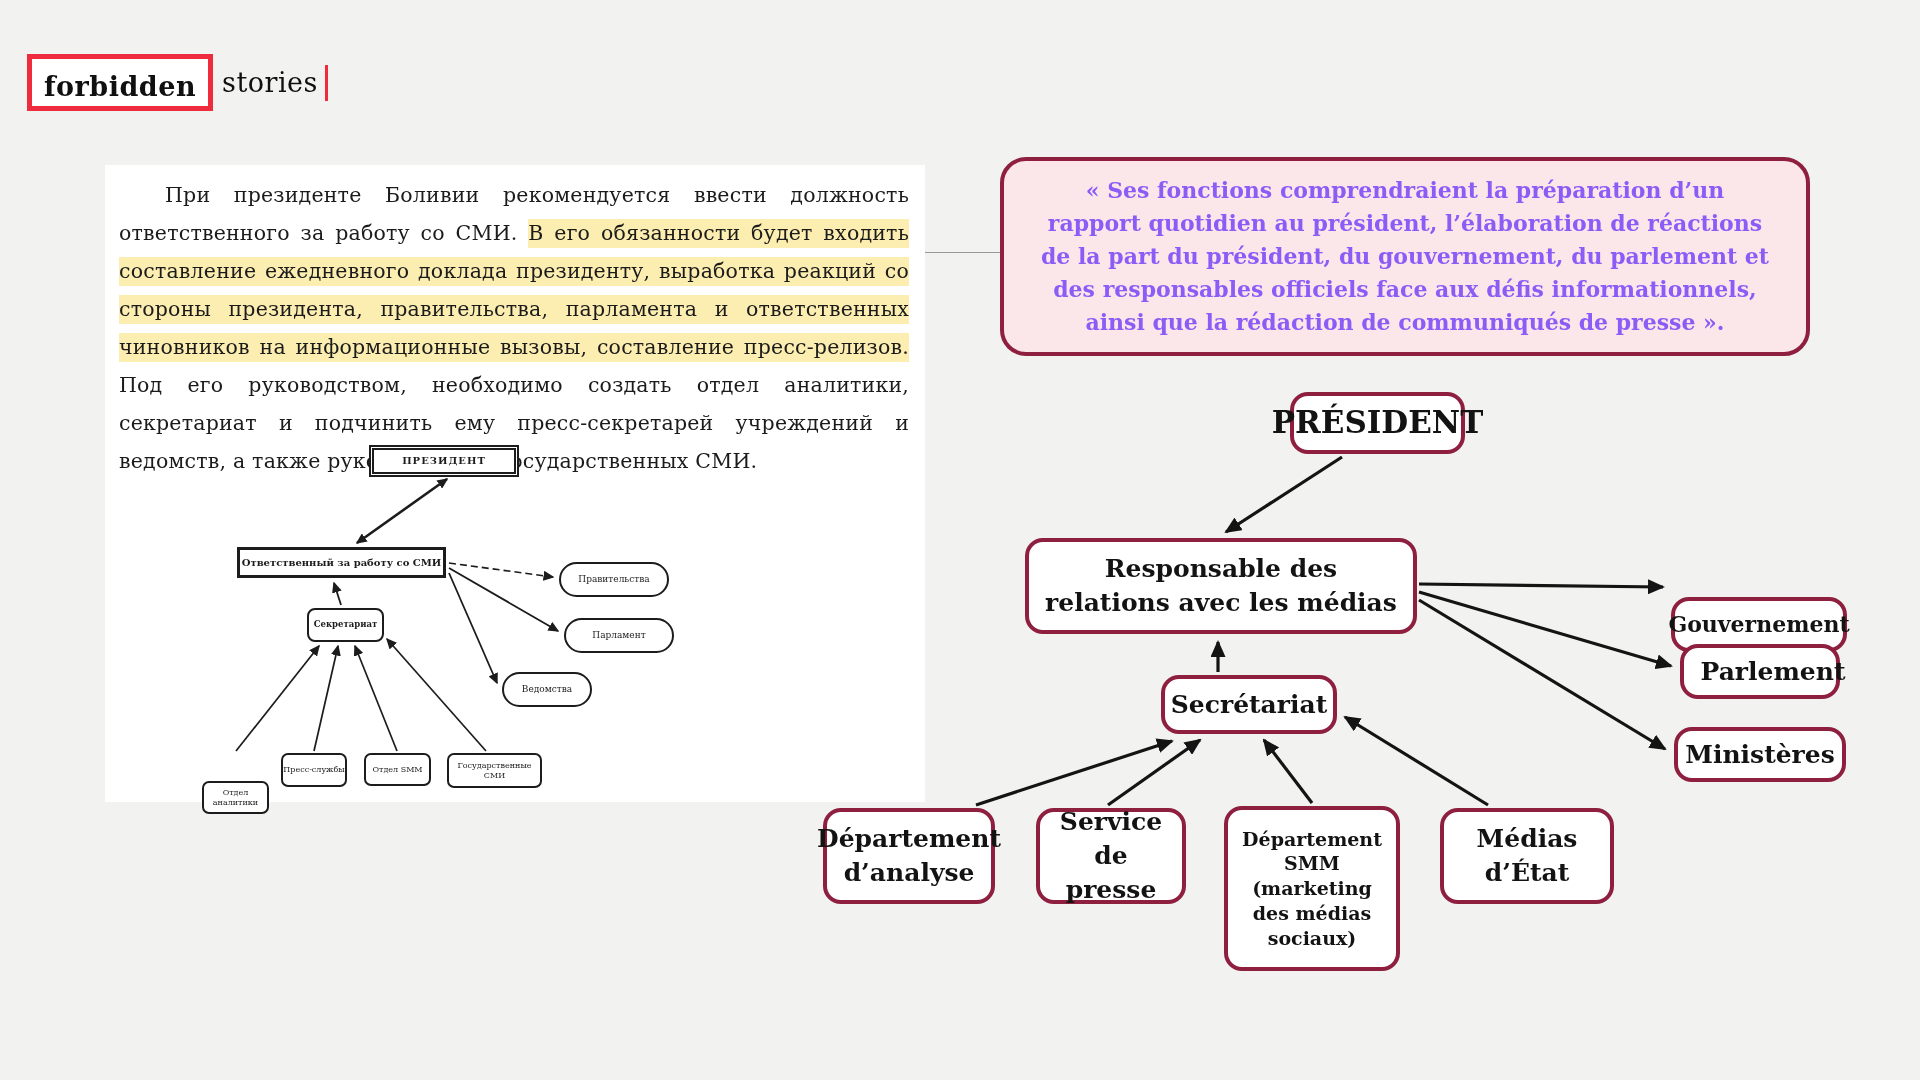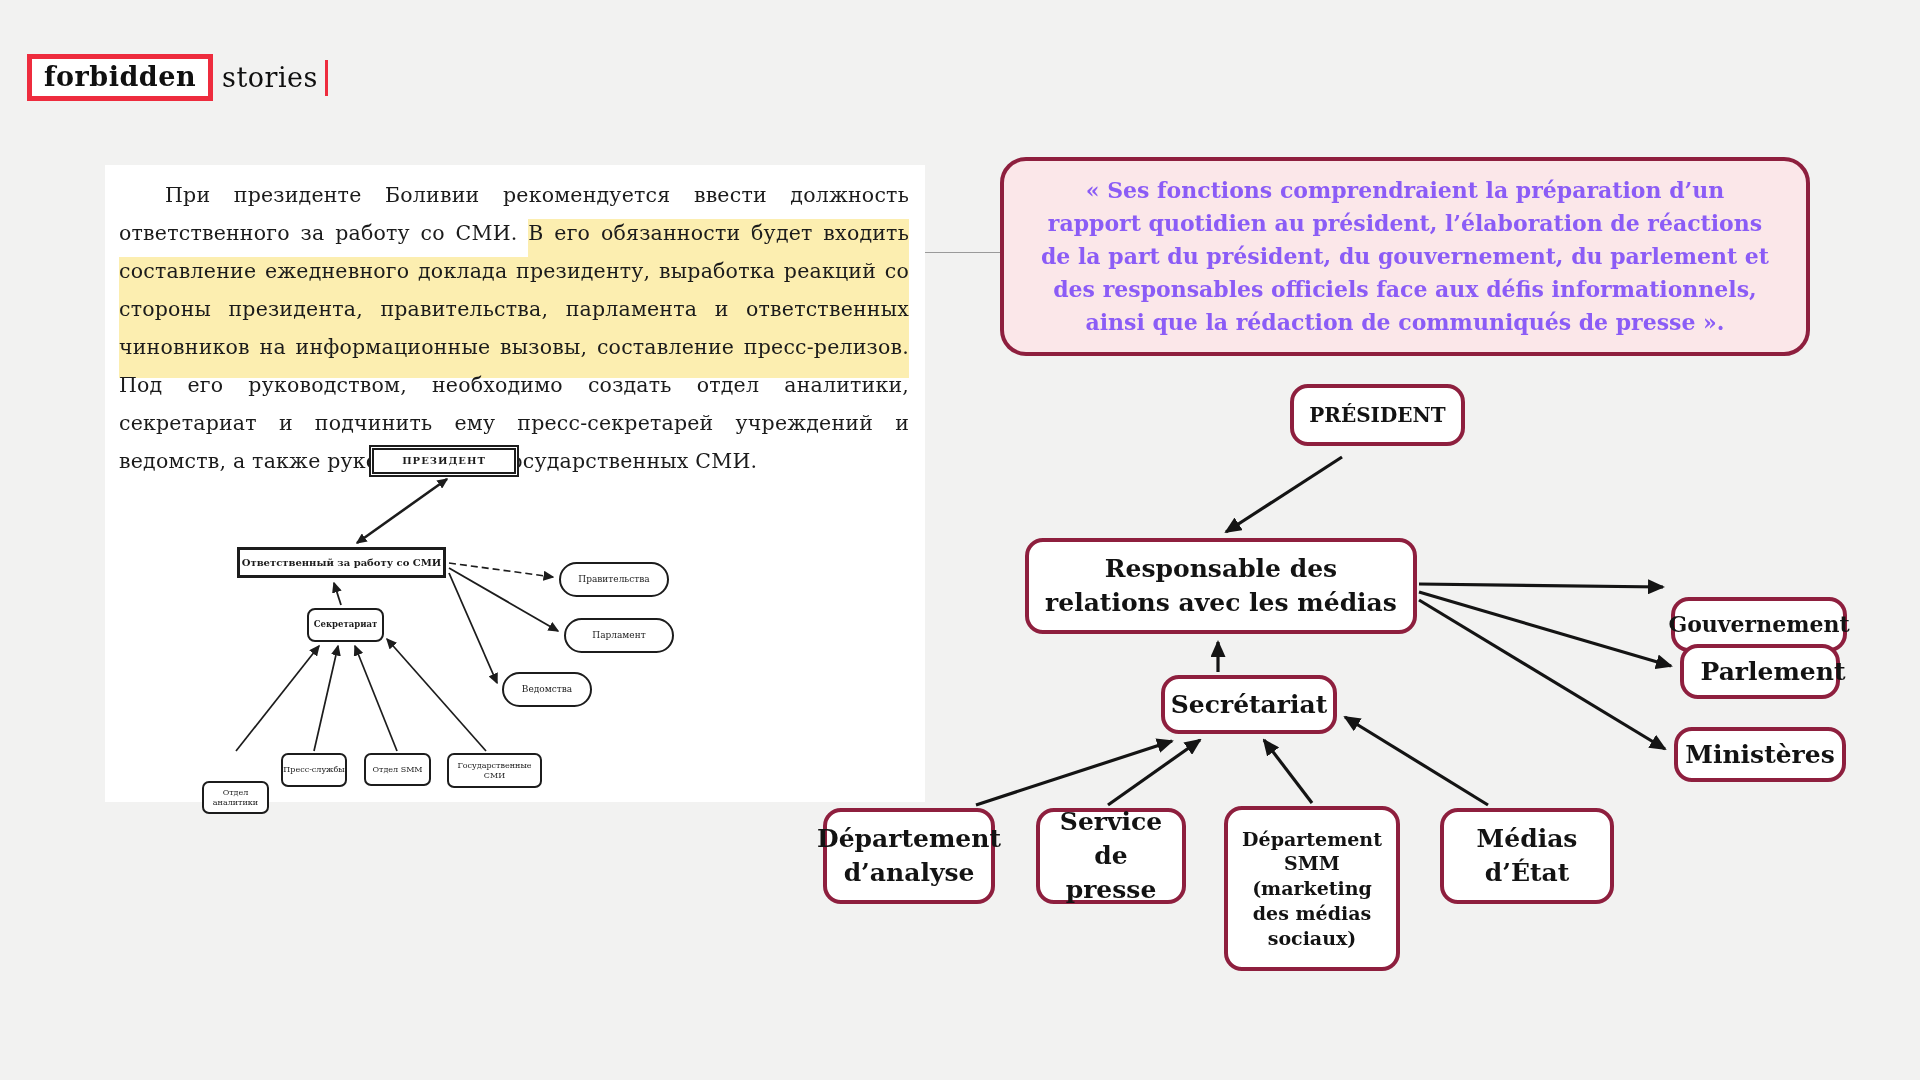--- a/index.html
+++ b/index.html
@@ -9,38 +9,38 @@
     background:var(--bg,#f2f2f1);
     font-family:"DejaVu Serif", serif;
     overflow:hidden;
   }
 
   
   .logo { position:absolute; left:27px; top:54px; display:flex; align-items:center; }
   .logo-box {
     border:5px solid var(--logo-red,#ee2c3e);
     background:#fff;
-    padding:2px 12px 4px 12px;
+    padding:12px 12px 4px 12px;
     font-weight:bold; font-size:27px; color:#101010; letter-spacing:0.5px;
   }
   .logo-rest { font-size:27px; color:#101010; margin-left:9px; letter-spacing:0.5px; }
   .logo-caret { width:3px; height:36px; background:var(--logo-red,#ee2c3e); margin-left:7px; }
 
   
   .document {
     position:absolute; left:105px; top:165px; width:820px; height:637px;
     background:#fff; color:#1b1b1b;
   }
   .doc-paragraph {
     position:absolute; left:14px; right:16px; top:11px;
     font-size:20.5px; line-height:38px; text-align:justify;
     text-indent:46px; letter-spacing:0.2px;
     filter:blur(0.3px);
   }
-  .hl { background:var(--highlight,#fceeb0); padding:2px 0 19px 0; }
+  .hl { background:var(--highlight,#fceeb0); padding:2px 0 3px 0; }
   .scan-chart { position:absolute; left:0; top:0; width:820px; height:637px; filter:blur(0.4px); }
   .scan-box {
     position:absolute; background:#fff; border:2px solid #1c1c1c;
     display:flex; align-items:center; justify-content:center; text-align:center;
     color:#1c1c1c; line-height:1.15; font-family:"DejaVu Serif", serif;
   }
   .scan-double { border:5px double #1c1c1c; font-weight:bold; font-size:10px; letter-spacing:1px; }
   .scan-rect { border-width:3px; font-weight:bold; font-size:10px; }
   .scan-round { border-radius:8px; font-size:8.5px; font-weight:bold; }
   .scan-oval { border-radius:18px; font-size:9px; }
@@ -136,21 +136,21 @@
   <line x1="1218" y1="672" x2="1218" y2="642" stroke="#141414" stroke-width="3.2" marker-end="url(#fArr)"></line>
   <line x1="1419" y1="584" x2="1663" y2="587" stroke="#141414" stroke-width="3.2" marker-end="url(#fArr)"></line>
   <line x1="1419" y1="592" x2="1671" y2="666" stroke="#141414" stroke-width="3.2" marker-end="url(#fArr)"></line>
   <line x1="1419" y1="600" x2="1665" y2="749" stroke="#141414" stroke-width="3.2" marker-end="url(#fArr)"></line>
   <line x1="976" y1="805" x2="1172" y2="741" stroke="#141414" stroke-width="3.2" marker-end="url(#fArr)"></line>
   <line x1="1108" y1="805" x2="1200" y2="740" stroke="#141414" stroke-width="3.2" marker-end="url(#fArr)"></line>
   <line x1="1312" y1="803" x2="1264" y2="740" stroke="#141414" stroke-width="3.2" marker-end="url(#fArr)"></line>
   <line x1="1488" y1="805" x2="1345" y2="717" stroke="#141414" stroke-width="3.2" marker-end="url(#fArr)"></line>
 </svg>
 
-<div class="node" style="left:1290px; top:384px; width:175px; height:62px; font-size:20px;">PRÉSIDENT</div>
+<div class="node" style="left:1290px; top:392px; width:175px; height:62px; font-size:31px;">PRÉSIDENT</div>
 <div class="node" style="left:1025px; top:538px; width:392px; height:96px;">Responsable des relations avec les médias</div>
 <div class="node" style="left:1161px; top:675px; width:176px; height:59px;">Secrétariat</div>
 <div class="node" style="left:1671px; top:561px; width:176px; height:55px; font-size:22px;margin-top:36px;">Gouvernement</div>
 <div class="node" style="left:1680px; top:644px; width:160px; height:55px;padding-left:36px;">Parlement</div>
 <div class="node" style="left:1674px; top:727px; width:172px; height:55px;">Ministères</div>
 <div class="node" style="left:823px; top:808px; width:172px; height:96px;">Département d’analyse</div>
 <div class="node" style="left:1036px; top:808px; width:150px; height:96px;">Service de presse</div>
 <div class="node node-smm" style="left:1224px; top:806px; width:176px; height:165px;">Département SMM (marketing des médias sociaux)</div>
 <div class="node" style="left:1440px; top:808px; width:174px; height:96px;">Médias d’État</div>
 

